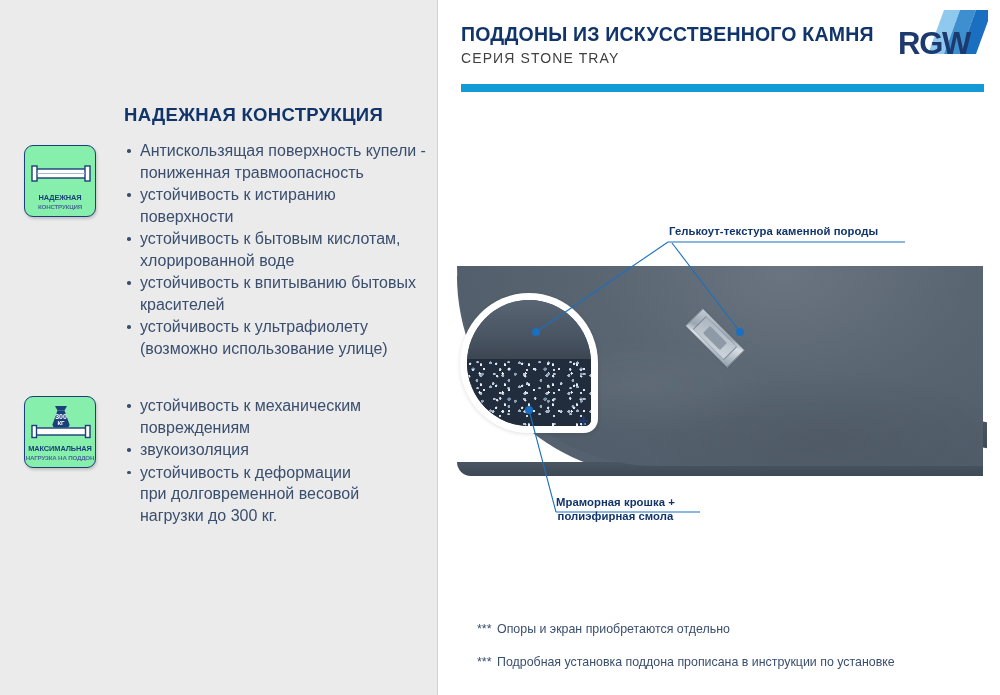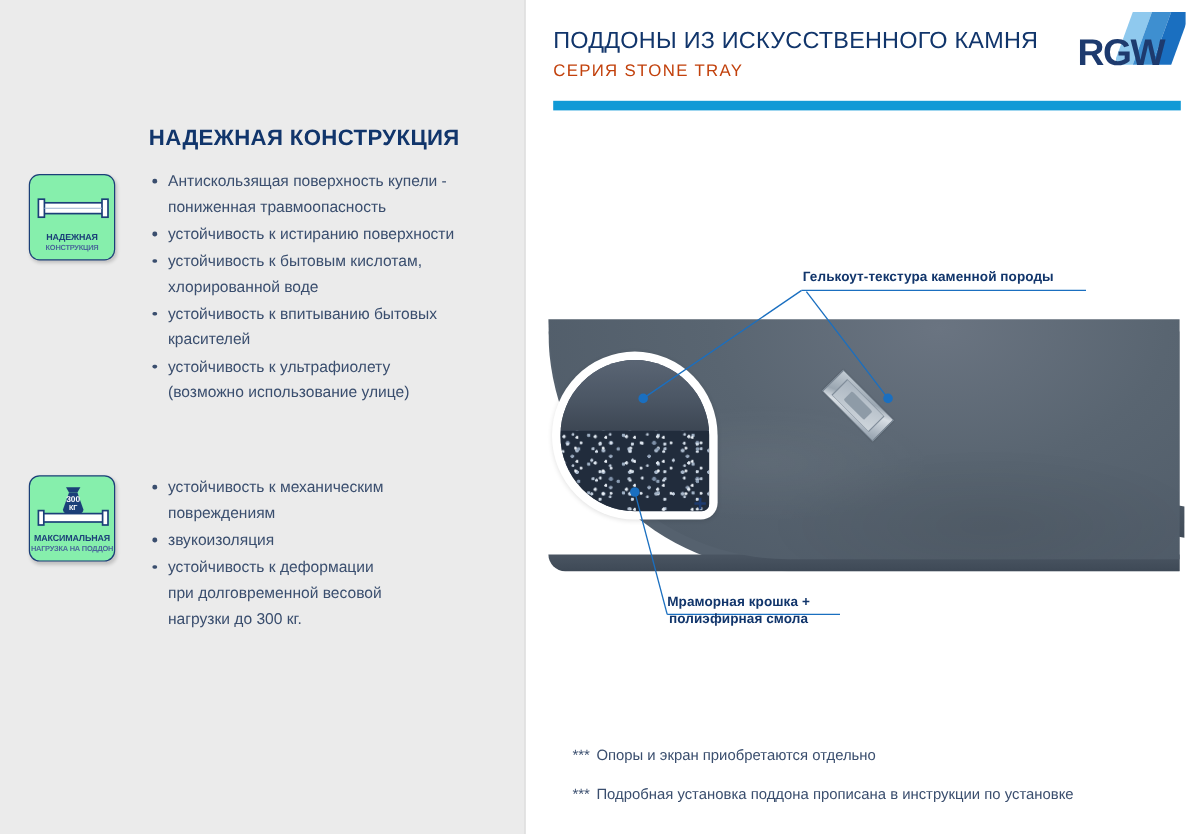--- a/index.html
+++ b/index.html
@@ -49,21 +49,21 @@
   .bullet-list {
     position: absolute;
     list-style: none;
   }
   .bullet-list.list-1 { left: 126px; top: 140px; width: 300px; }
   .bullet-list.list-2 { left: 126px; top: 395px; width: 300px; }
 
   .bullet-list li {
     position: relative;
     padding-left: 14px;
-    font-size: 13px;
+    font-size: 16px;
     line-height: 21.5px;
     color: #3a4e6e;
     margin-bottom: 1px;
     white-space: pre-line;
   }
   .bullet-list li::before {
     content: "";
     position: absolute;
     left: 1px;
     top: 9px;
@@ -117,31 +117,31 @@
     letter-spacing: -0.2px;
     color: #4a6a9a;
   }
 
   
   .header-title {
     position: absolute;
     left: 461px;
     top: 23px;
     font-size: 19.5px;
-    font-weight: normal;
+    font-weight: bold;
     color: #11356b;
     letter-spacing: 0.2px;
     white-space: nowrap;
   }
   .header-sub {
     position: absolute;
     left: 461px;
     top: 50px;
     font-size: 14px;
-    color: #c2410c;
+    color: #404040;
     letter-spacing: 1.1px;
     white-space: nowrap;
   }
   .header-rule {
     position: absolute;
     left: 461px;
     top: 84px;
     width: 523px;
     height: 8px;
     background: #119ad6;

